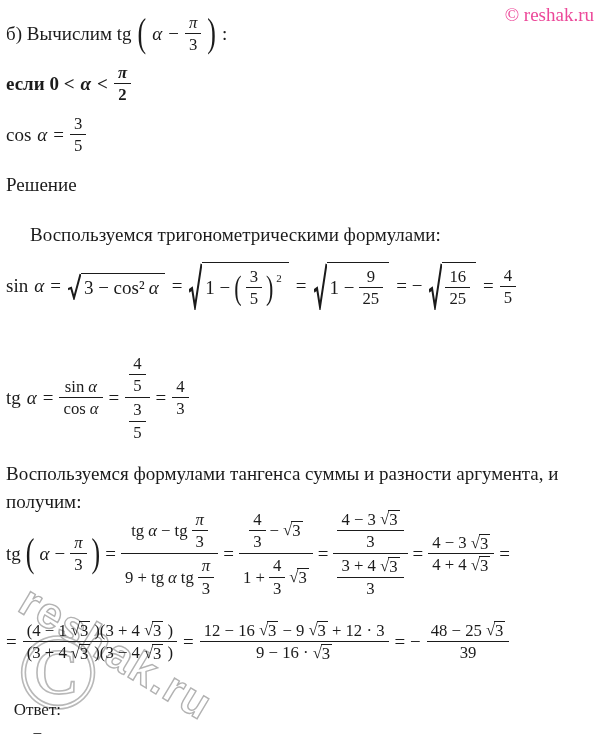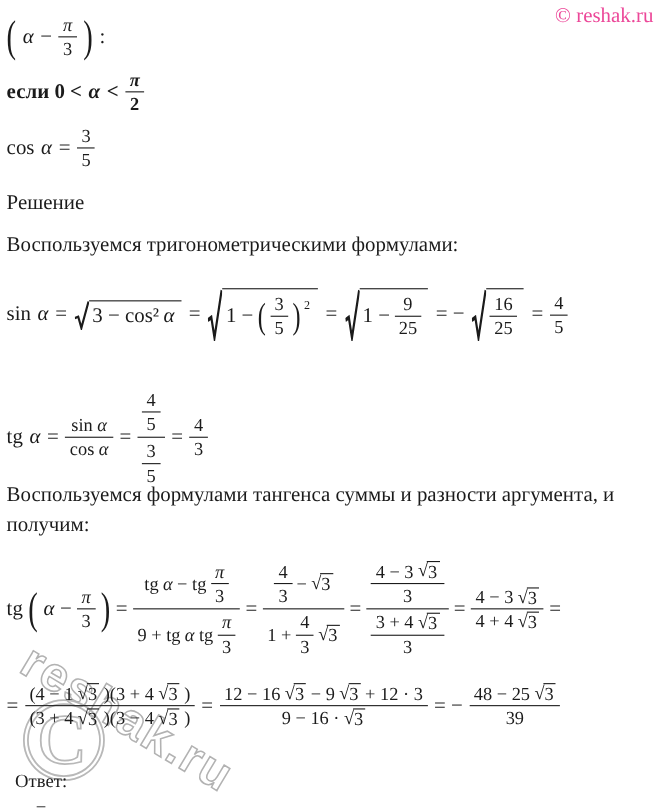--- a/index.html
+++ b/index.html
@@ -37,20 +37,21 @@
 <body>
 
 <div class="brand">© reshak.ru</div>
 
 <svg class="wm" viewBox="0 0 280 170">
   <text x="58" y="140" font-size="108" text-anchor="middle" fill="none" stroke="#b8b8b8" stroke-width="1.6" font-family="Liberation Serif, DejaVu Serif, serif">©</text>
   <text x="16" y="42" transform="rotate(31 16 42)" font-size="44" letter-spacing="2" fill="none" stroke="#b2b2b2" stroke-width="1.4" font-family="Liberation Sans, DejaVu Sans, sans-serif" font-weight="bold">reshak.ru</text>
 </svg>
 
 <div class="row" style="top:12px;">
+  <span>б) Вычислим tg</span>
   <span class="bigp">(</span>
   <span class="it">α</span>
   <span>−</span>
   <span class="frac">
     <span class="num it">π</span>
     <span class="den">3</span>
   </span>
   <span class="bigp">)</span>
   <span>:</span>
 </div>
@@ -70,21 +71,21 @@
   <span class="it">α</span>
   <span>=</span>
   <span class="frac">
     <span class="num">3</span>
     <span class="den">5</span>
   </span>
 </div>
 
 <div class="textline" style="top:174px;text-align:center;">Решение</div>
 
-<div class="textline" style="top:212px;">Воспользуемся тригонометрическими формулами:</div>
+<div class="textline" style="top:224px;margin-left:24px;">Воспользуемся тригонометрическими формулами:</div>
 
 <div class="row" style="top:262px;">
   <span>sin</span>
   <span class="it">α</span>
   <span>=</span>
   <span class="sqrt">
     <svg viewBox="0 0 10 20" preserveAspectRatio="none">
         <path d="M0 12 L2.4 11 L4.6 18.6 L9.6 0.8" fill="none" stroke="currentColor" stroke-width="1.5"></path>
       </svg>
     <span class="body">
@@ -169,21 +170,21 @@
       </span>
     </span>
   </span>
   <span>=</span>
   <span class="frac">
     <span class="num">4</span>
     <span class="den">3</span>
   </span>
 </div>
 
-<div class="textline" style="top:436px;width:592px;white-space:normal;line-height:1.45;">Воспользуемся формулами тангенса суммы и разности аргумента, и получим:</div>
+<div class="textline" style="top:460px;width:592px;white-space:normal;line-height:1.45;">Воспользуемся формулами тангенса суммы и разности аргумента, и получим:</div>
 
 <div class="row" style="top:508px;gap:5px;">
   <span>tg</span>
   <span class="bigp">(</span>
   <span class="it">α</span>
   <span>−</span>
   <span class="frac">
     <span class="num it">π</span>
     <span class="den">3</span>
   </span>

